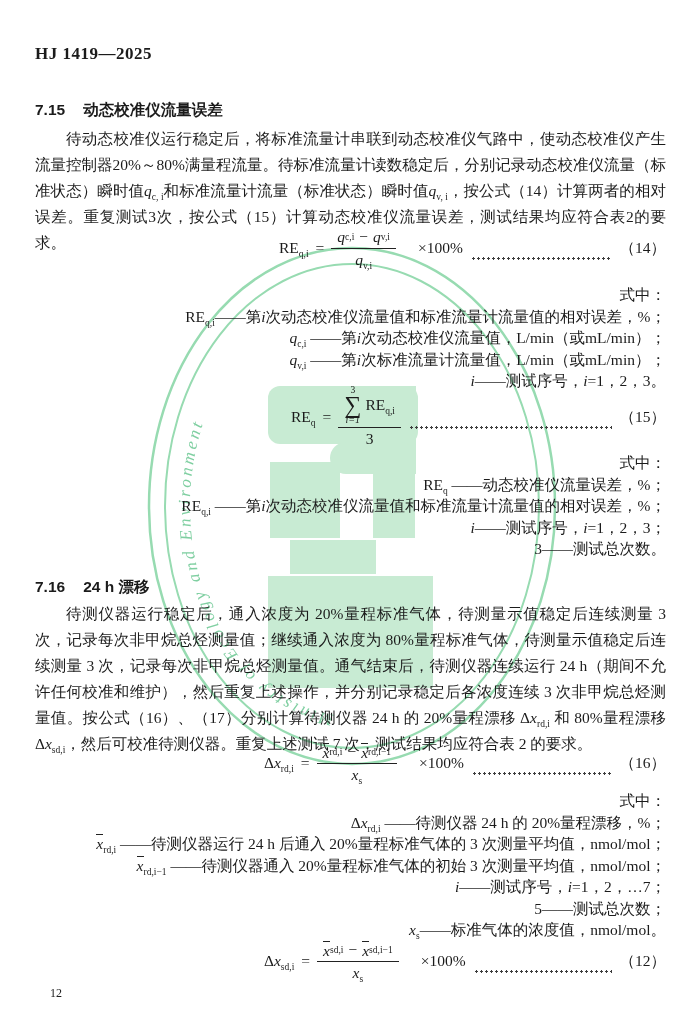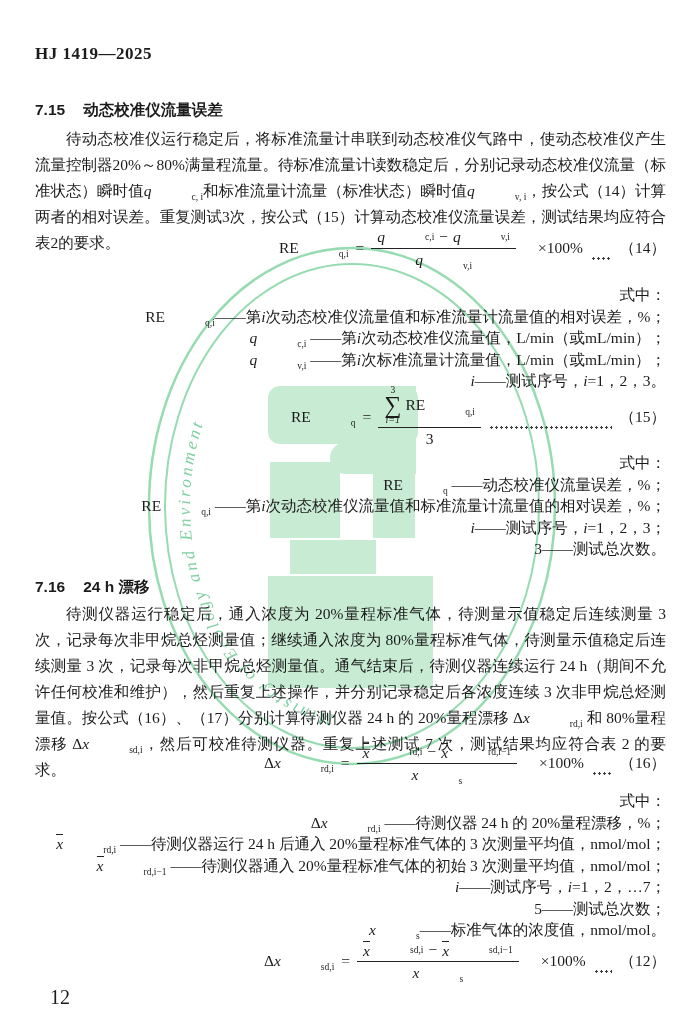--- a/index.html
+++ b/index.html
@@ -6,41 +6,41 @@
   .page{position:relative;width:700px;height:1020px;background:#ffffff;overflow:hidden;
         font-family:"Liberation Serif","DejaVu Serif",serif;color:#1b1b1b;}
   .wm{position:absolute;inset:0;z-index:0;}
   .abs{position:absolute;left:35px;right:34px;z-index:1;}
   .doc-code{font-weight:bold;font-size:17px;letter-spacing:0.5px;}
   .h2{font-family:"Liberation Sans","DejaVu Sans",sans-serif;font-weight:bold;font-size:15.5px;}
   .h2 .h2-num{margin-right:18px;}
   .para{font-size:15.5px;line-height:26px;text-align:justify;text-indent:2em;}
   .defs{font-size:15.5px;line-height:21.5px;padding-left:21px;}
   .def-line{white-space:nowrap;text-align:right;}
-  sub{font-size:9.5px;line-height:0;letter-spacing:0;padding-left:40px;}
+  sub{font-size:9.5px;line-height:0;letter-spacing:0;}
   .it,i{font-style:italic;}
   .rm{font-style:normal;}
   .obar{display:inline-block;line-height:1.02;border-top:1.2px solid #222;padding-top:1px;}
   .var{white-space:nowrap;}
   .formula-row{display:flex;align-items:center;font-size:15.5px;z-index:1;}
   .f-eq{margin:0 7px;}
   .op{margin:0 5px;}
   .f-mult{margin-left:22px;white-space:nowrap;}
   .f-label{white-space:nowrap;}
   .frac{display:inline-flex;flex-direction:column;align-items:center;vertical-align:middle;}
   .frac .fnum{display:inline-flex;align-items:center;padding:0 6px 2px;border-bottom:1.2px solid #222;}
   .frac .fden{padding-top:2px;}
   .sigma{display:inline-flex;flex-direction:column;align-items:center;line-height:1;margin-right:4px;}
   .sigma .s-top{font-size:9.5px;}
   .sigma .s-sym{font-size:24px;line-height:0.85;}
   .sigma .s-bot{font-size:10px;font-style:italic;}
   .leader{flex:1 1 auto;height:3px;margin:0 8px;align-self:center;transform:translateY(10px);
           background-image:radial-gradient(circle,#3c3c3c 1.05px,transparent 1.35px);
           background-size:5px 3px;background-repeat:repeat-x;}
-  .page-num{font-size:20px;}
+  .page-num{font-size:12px;}
   .wm-ring-text{font-family:"Liberation Serif","DejaVu Serif",serif;}
 </style>
 </head>
 <body>
 
 <div class="page">
 
   <svg class="wm" width="700" height="1020" viewBox="0 0 700 1020">
     <g fill="#c8ebd3">
       <rect x="268" y="386" width="150" height="58" rx="12"></rect>

